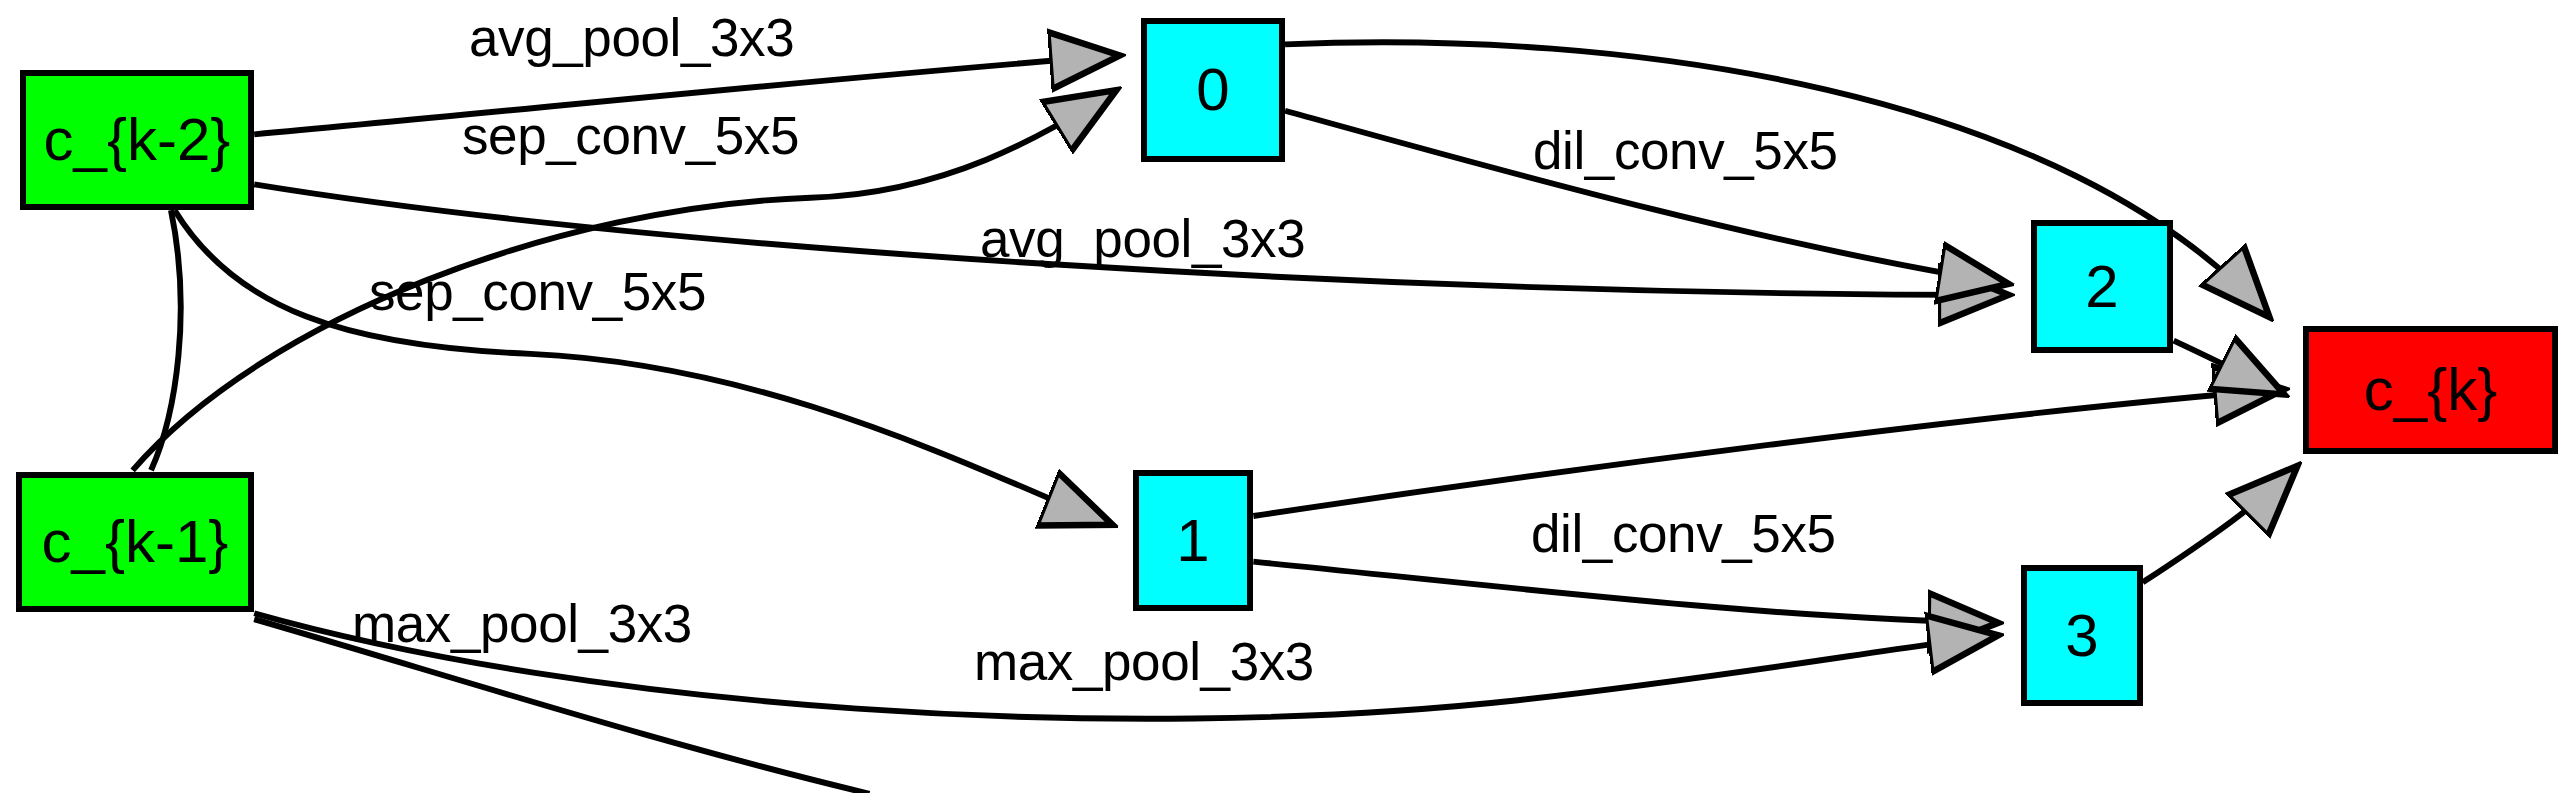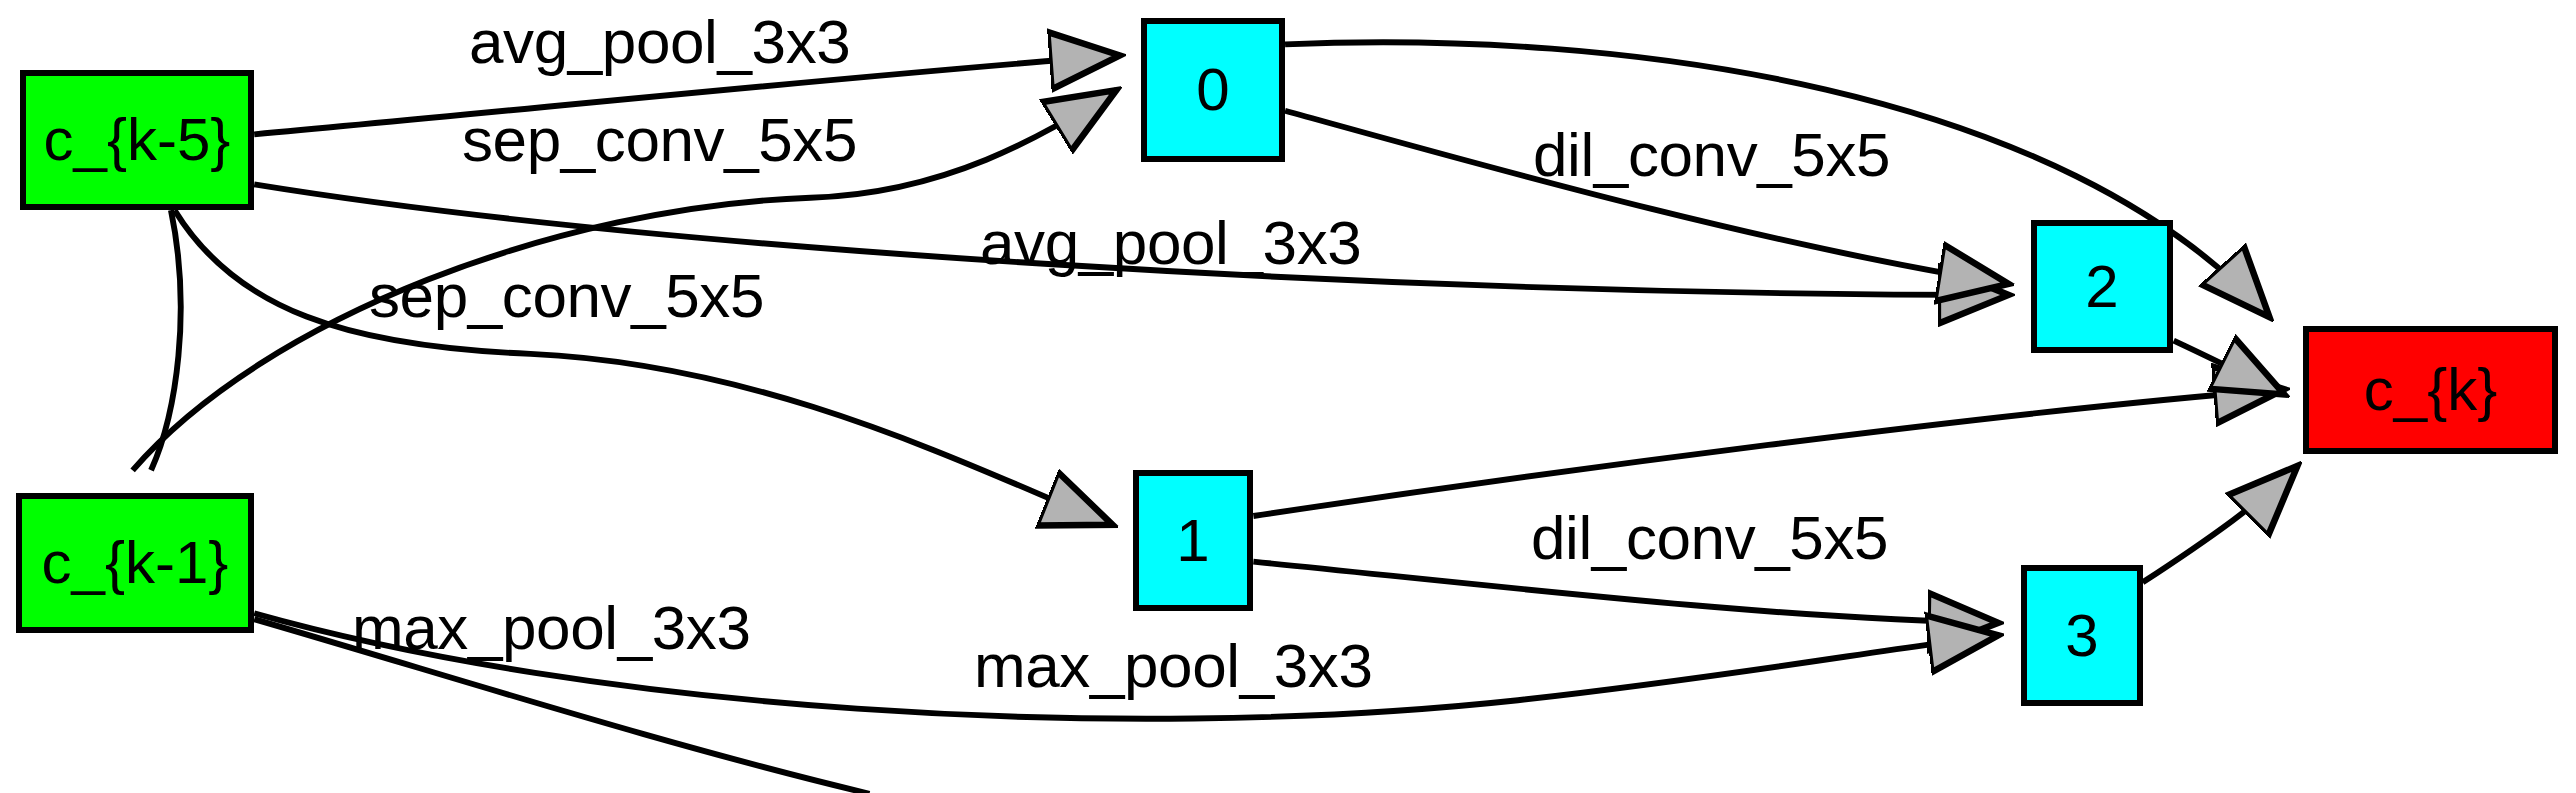--- a/index.html
+++ b/index.html
@@ -44,21 +44,21 @@
   .node-inter {
     background: #00ffff;
     font-size: 60px;
   }
   .node-output {
     background: #ff0000;
     font-size: 60px;
   }
   .edge-label {
     position: absolute;
-    font-size: 62px;
+    font-size: 53px;
     color: #000000;
     white-space: nowrap;
     line-height: 1;
     letter-spacing: -0.4px;
   }
 </style>
 </head>
 <body>
 
 <div id="graph-canvas">
@@ -99,24 +99,24 @@
       <path d="M2950,462 C3010,490 3060,515 3100,535" marker-end="url(#ah)"></path>
 
       <path d="M345,840 C620,920 900,1010 1180,1077"></path>
 
       <path d="M232,285 C260,420 240,560 205,638"></path>
 
     </g>
   </svg>
 
   <div class="node node-input" style="left:20px; top:70px; width:234px; height:140px;">
-    <span>c_{k-5}</span>
+    <span>c_{k-2}</span>
   </div>
 
-  <div class="node node-input" style="left:16px; top:472px; width:238px; height:140px;margin-top:21px;">
+  <div class="node node-input" style="left:16px; top:472px; width:238px; height:140px;">
     <span>c_{k-1}</span>
   </div>
 
   <div class="node node-inter" style="left:1141px; top:17.7px; width:144px; height:144px;">
     <span>0</span>
   </div>
 
   <div class="node node-inter" style="left:1133px; top:470px; width:120px; height:141px;">
     <span>1</span>
   </div>

